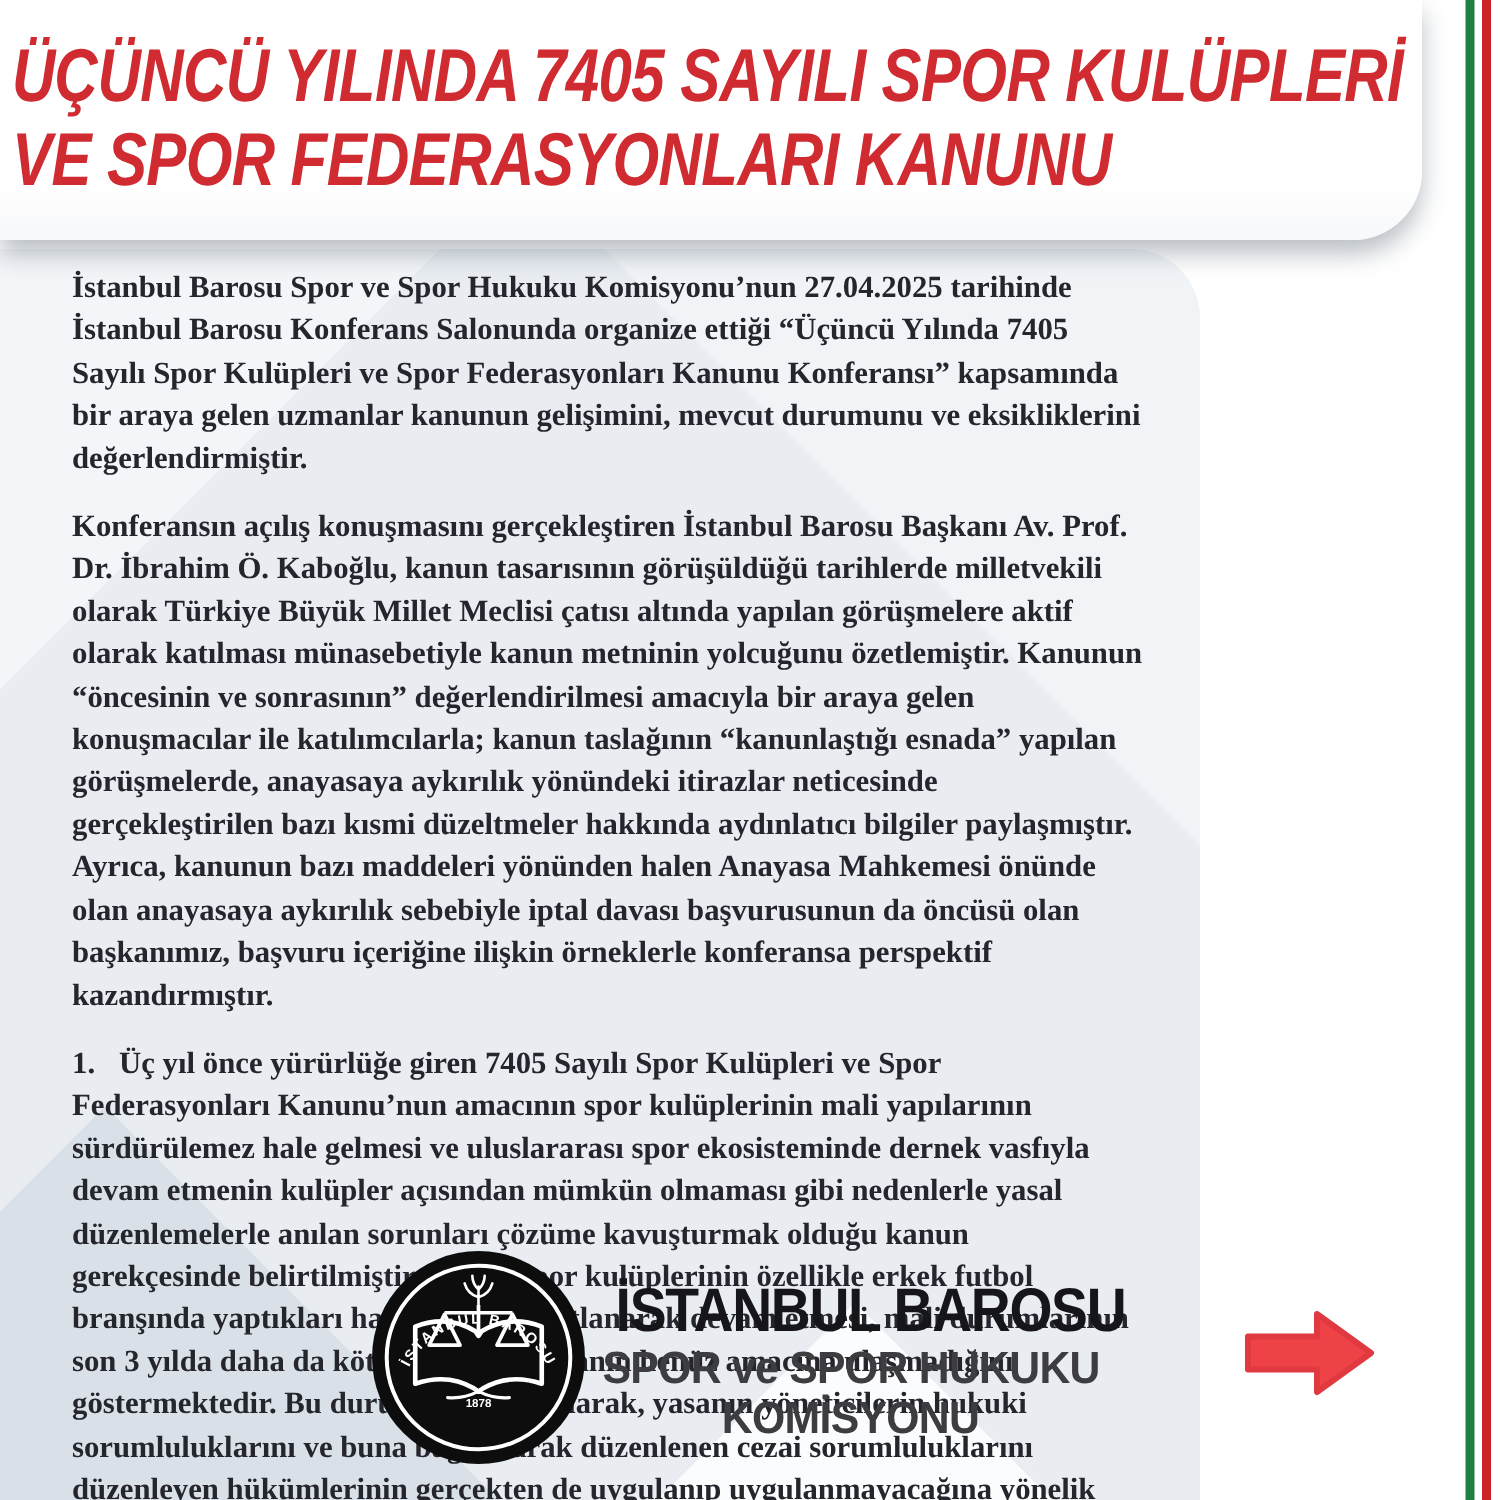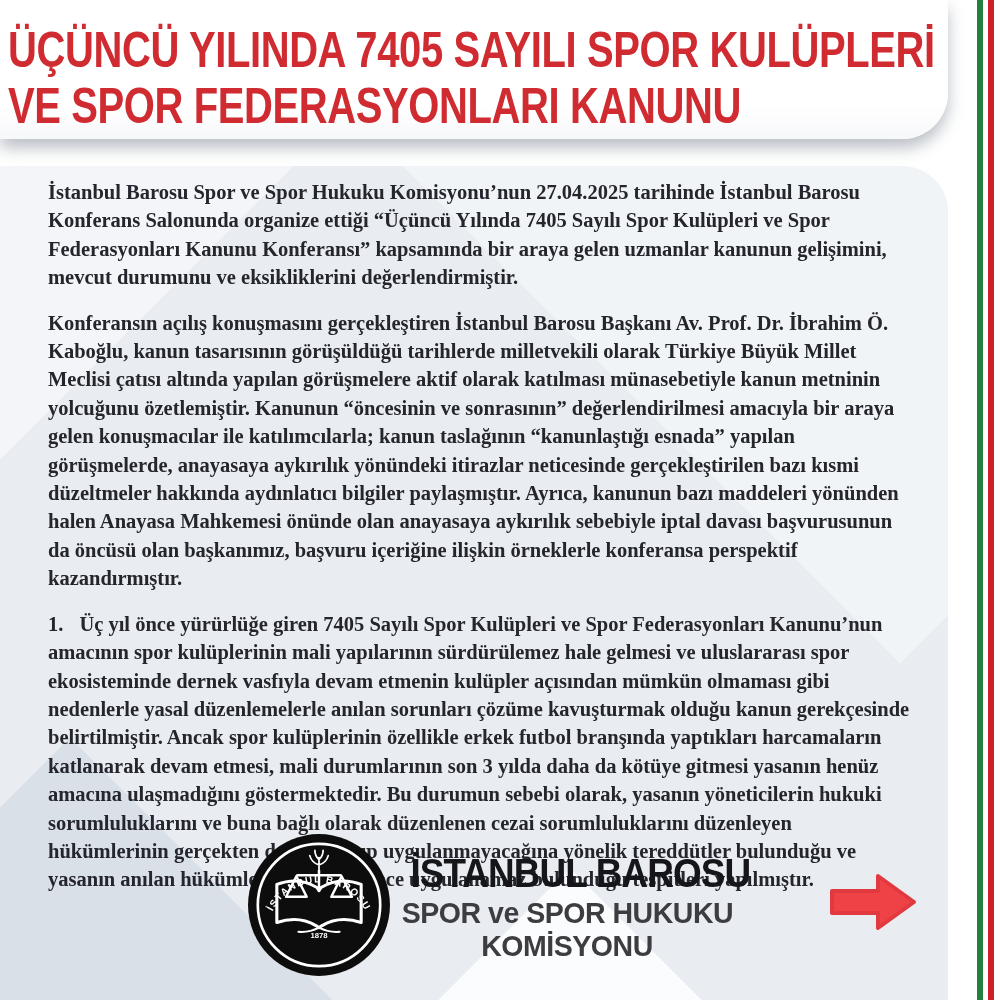--- a/index.html
+++ b/index.html
@@ -8,36 +8,37 @@
     background:#ffffff;
     font-family:"Liberation Sans",sans-serif;
   }
   
   .stripe{position:absolute;top:0;bottom:0;}
   .stripe.green{right:17px;width:6px;background:#1f8040;}
   .stripe.red{right:6px;width:6px;background:#cb2127;}
 
   
   .title-card{
-    position:absolute;left:0;top:0;width:948px;height:139px;
+    position:absolute;left:0;top:0;width:948px;height:160px;
     background:linear-gradient(180deg,#ffffff 75%,#f7f8fa 100%);
     border-radius:0 0 46px 0;
     box-shadow:0 9px 16px rgba(105,115,128,.45);
     z-index:5;
+    font-style:italic;
   }
   .title-text{
     padding:22px 0 0 8px;
     color:#cf2b31;font-weight:bold;font-size:50px;line-height:56px;
     letter-spacing:-0.5px;white-space:nowrap;
   }
   .title-text .tline{transform:scaleX(0.8);transform-origin:0 50%;}
 
   
   .body-card{
-    position:absolute;left:0;top:166px;width:948px;height:834px;
+    position:absolute;left:0;top:166px;width:800px;height:834px;
     background:#e9edf2;
     border-radius:0 46px 0 0;
     overflow:hidden;
     z-index:1;
   }
   .deco{position:absolute;transform:rotate(45deg);}
   .deco.a{width:620px;height:620px;left:-240px;top:700px;background:rgba(206,214,223,.55);}
   .deco.b{width:520px;height:520px;left:310px;top:810px;background:rgba(255,255,255,.8);}
   .deco.c{width:760px;height:760px;left:520px;top:-420px;background:rgba(255,255,255,.38);}
   .deco.d{width:500px;height:500px;left:-260px;top:-300px;background:rgba(255,255,255,.45);}

